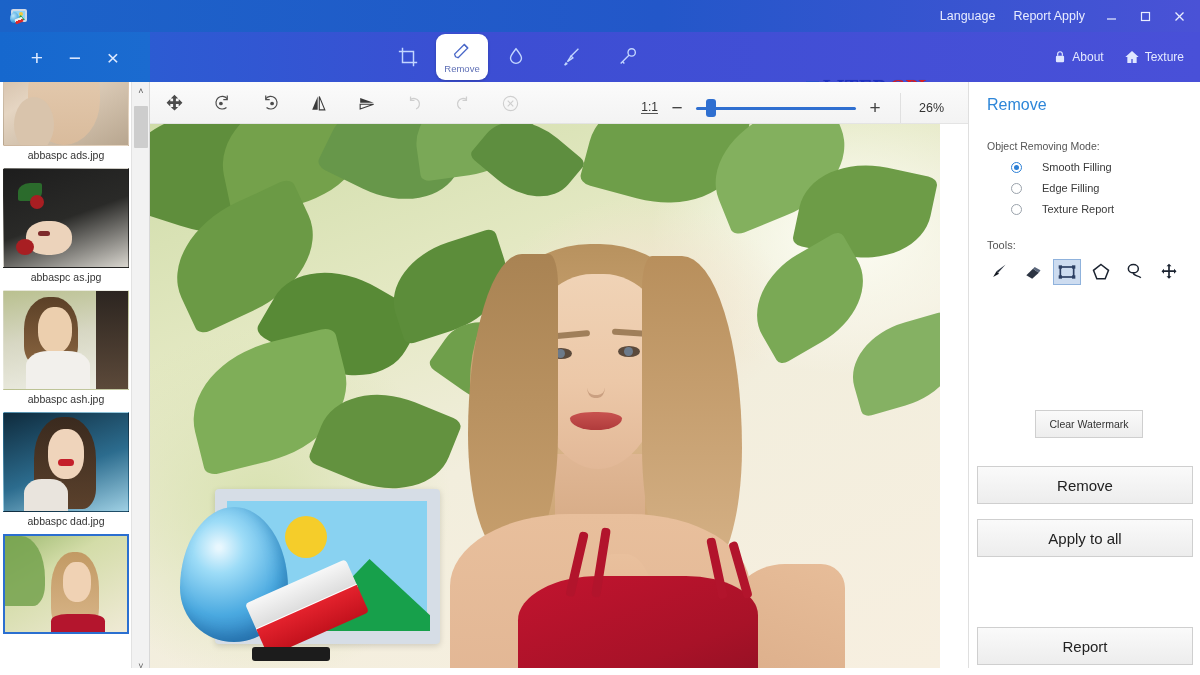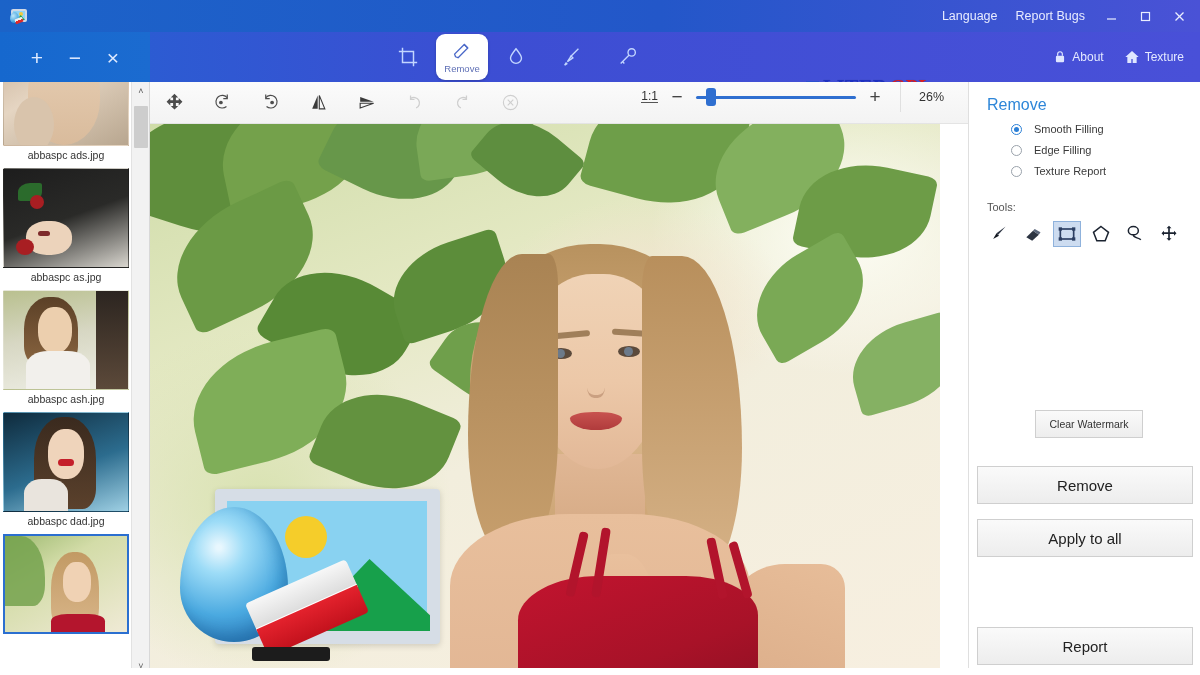--- a/index.html
+++ b/index.html
@@ -92,21 +92,21 @@
     border-left:1px solid #e2e2e2;
   }
   .sb-arrow { width:18px; height:18px; display:flex; align-items:center; justify-content:center;
     color:#5a5a5a; font-size:9px; cursor:default;}
   .sb-thumb { position:absolute; top:24px; left:2px; width:14px; height:42px; background:#cdcdcd; border-radius:1px;}
 
   
   .canvas-toolbar {
     position:absolute; left:150px; top:82px; width:818px; height:42px;
     background: linear-gradient(180deg,#fbfbfb,#f3f3f3); border-bottom:1px solid #e4e4e4;
-    display:flex; align-items:flex-start;
+    display:flex; align-items:flex-end;
   }
   .ct-ico { width:48px; height:40px; display:flex; align-items:center; justify-content:center; cursor:default;}
   .ct-ico.disabled { opacity:.32; }
   .ct-spacer { flex:1; }
   .zoom-group { display:flex; align-items:center; gap:10px; padding-right: 6px;}
   .one-to-one { font-size: 12px; color:#333; border-bottom:1px solid #555; line-height:11px; cursor:default;}
   .zbtn { font-size:19px; color:#444; width:18px; text-align:center; cursor:default; font-weight:300;}
   .slider { position:relative; width:160px; height:16px; display:flex; align-items:center;}
   .slider .track { width:160px; height:3px; background:#2f6fd0; border-radius:2px;}
   .slider .knob { position:absolute; left:10px; width:10px; height:18px; background:#2f6fd0; border-radius:3px;}
@@ -173,21 +173,21 @@
   .ol-eraser .er-line { position:absolute; top:47%; left:0; width:100%; height:4px; background:#fff;}
   .ol-base { position:absolute; left:72px; top:168px; width:78px; height:14px; background:#1c1c1c; border-radius:3px;}
 
   
   .rpanel {
     position:absolute; left:968px; top:82px; width:232px; height:593px;
     background:#fff; border-left:1px solid #dfdfdf;
   }
   .rp-title { font-size: 16px; color:#2e86d8; padding: 14px 0 0 18px; font-weight:400;}
   .rp-sec-label { font-size: 10.5px; color:#555; padding: 26px 0 0 18px;}
-  .radio-row { display:flex; align-items:center; gap:12px; padding: 9px 0 0 42px; text-align: center;}
+  .radio-row { display:flex; align-items:center; gap:20px; padding: 9px 0 0 42px; text-align: center;}
   .radio {
     width:11px; height:11px; border-radius:50%; border:1px solid #9aa2ab; background:#fff;
     position:relative; flex:none;
   }
   .radio.checked { border-color:#2b7fd6; }
   .radio.checked::after { content:""; position:absolute; left:2px; top:2px; width:5px; height:5px;
     border-radius:50%; background:#2b7fd6;}
   .radio-lbl { font-size:11px; color:#3a3a3a;}
   .tools-label { font-size:11px; color:#555; padding: 24px 0 0 18px;}
   .tools-row { display:flex; align-items:center; gap:6px; padding: 8px 0 0 16px;}
@@ -217,21 +217,21 @@
     <div class="tb-logo">
       <div class="frame"></div>
         <div class="sky"></div>
         <div class="sun"></div>
       <div class="hill"></div>
         <div class="drop"></div>
         <div class="eraser"></div>
     </div>
     <div class="tb-right">
       <div class="tb-link">Language</div>
-      <div class="tb-link">Report Bugs</div>
+      <div class="tb-link">Report Apply</div>
       <div class="tb-btn">
         <svg width="13" height="13" viewBox="0 0 13 13">
             <line x1="2" y1="9" x2="11" y2="9" stroke="#eaeeff" stroke-width="1.2"></line>
           </svg>
       </div>
       <div class="tb-btn">
         <svg width="13" height="13" viewBox="0 0 13 13">
             <rect x="2.5" y="2.5" width="8" height="8" fill="none" stroke="#eaeeff" stroke-width="1.2"></rect>
           </svg>
       </div>
@@ -493,20 +493,21 @@
             <div class="er-line"></div>
             <div class="er-bot"></div>
         </div>
         <div class="ol-base"></div>
       </div>
     </div>
   </div>
 
   <div class="rpanel">
     <div class="rp-title">Remove</div>
+    <div class="rp-sec-label">Object Removing Mode:</div>
 
     <div class="radio-row">
       <div class="radio checked"></div>
       <div class="radio-lbl">Smooth Filling</div>
     </div>
     <div class="radio-row">
       <div class="radio"></div>
       <div class="radio-lbl">Edge Filling</div>
     </div>
     <div class="radio-row">

